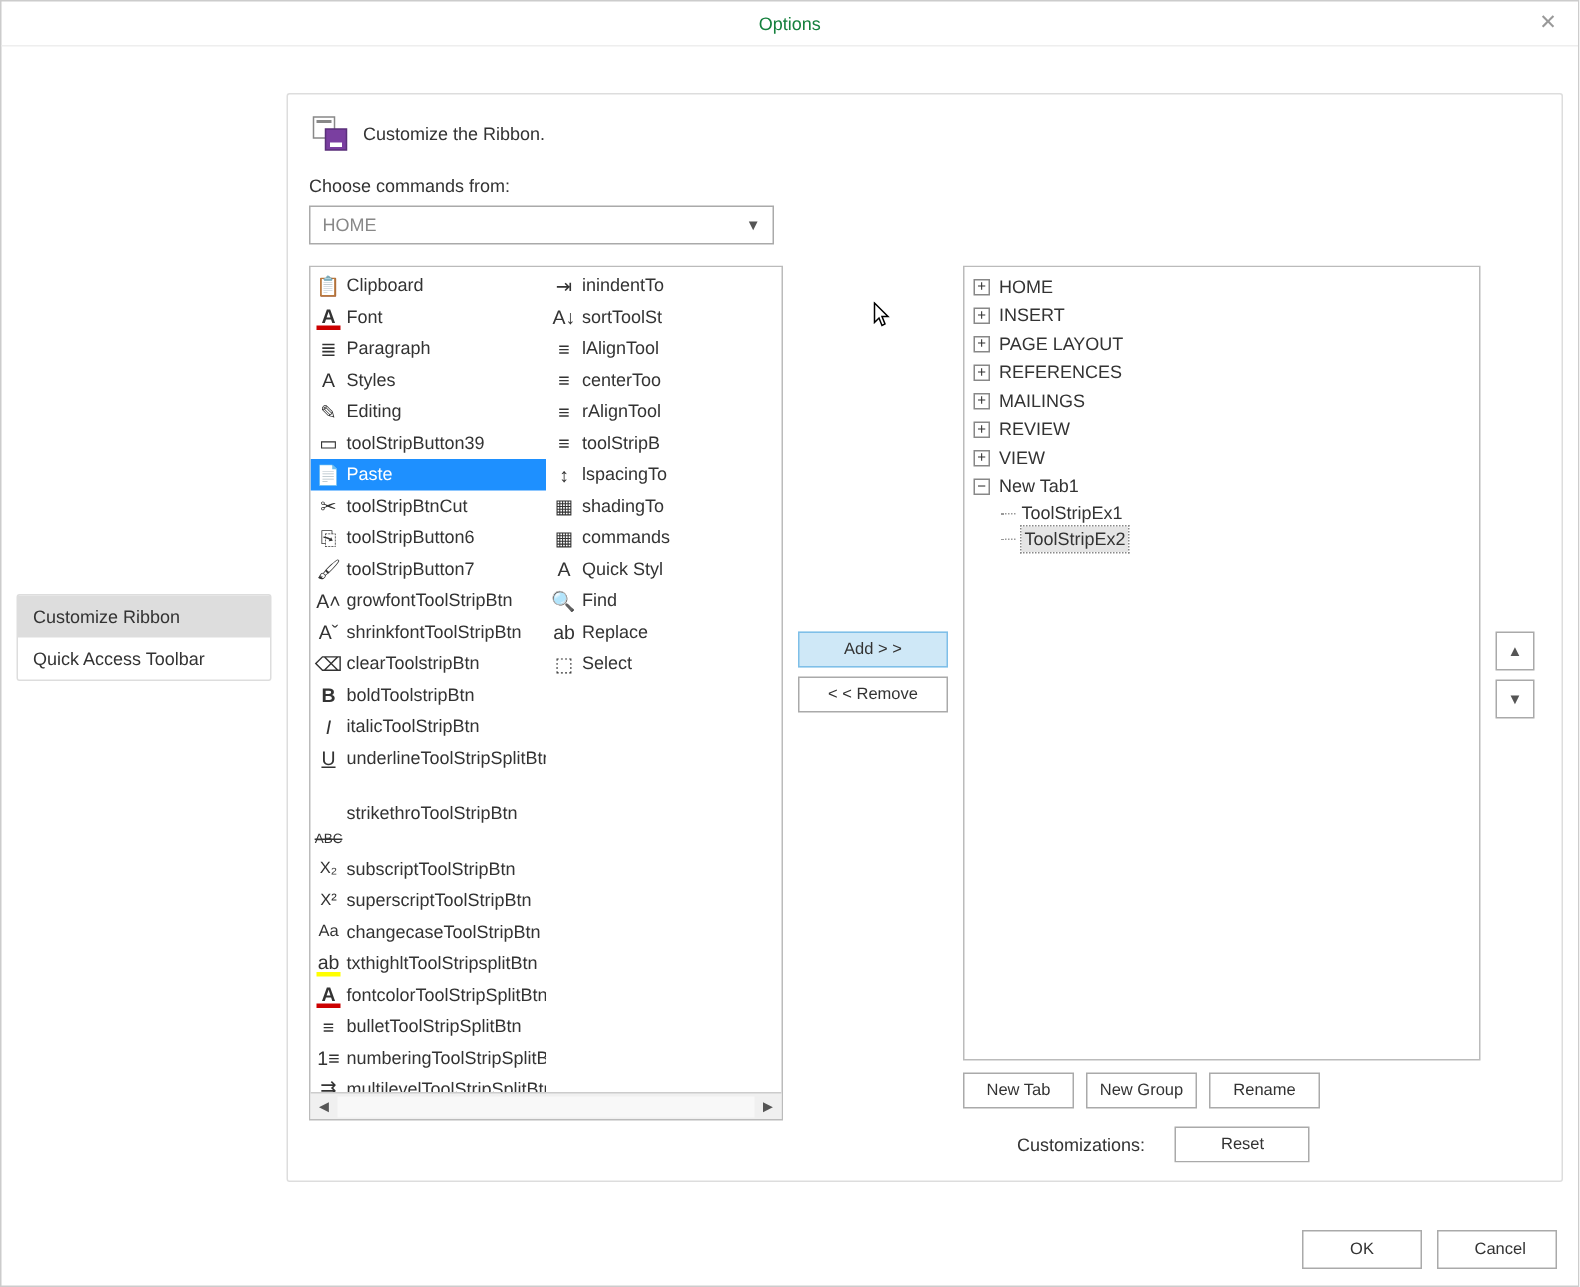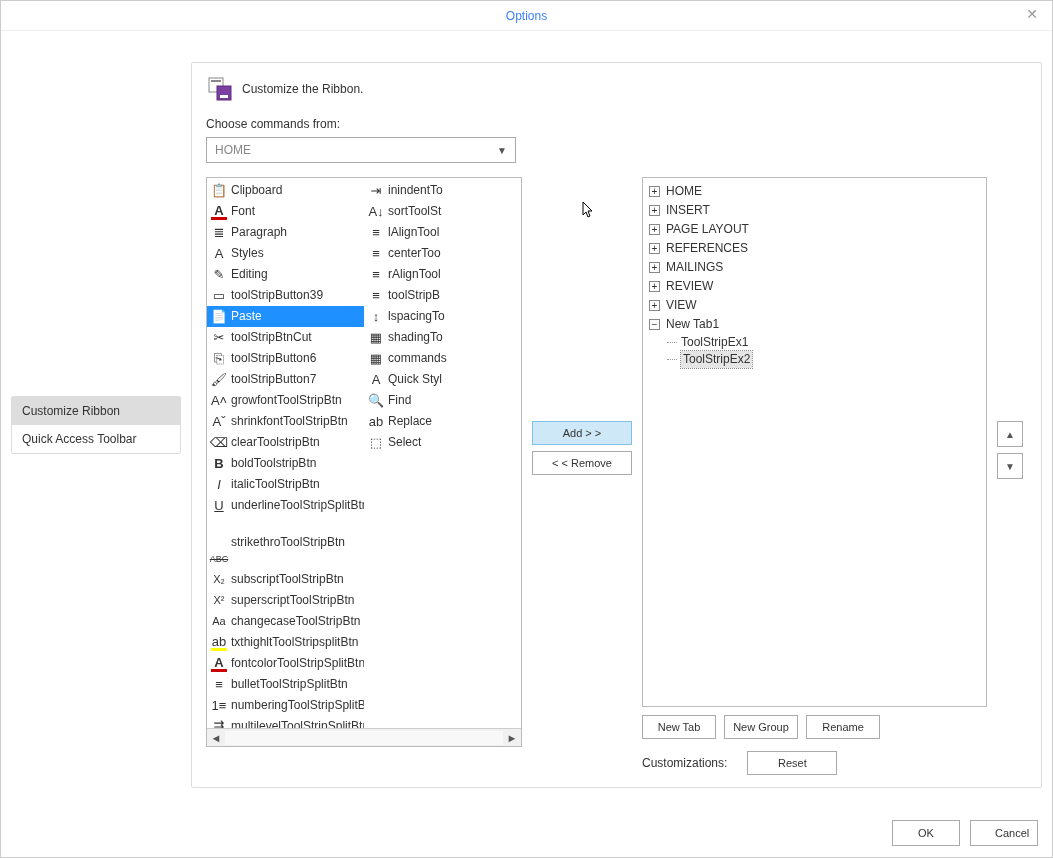--- a/index.html
+++ b/index.html
@@ -21,21 +21,21 @@
   flex-direction: column;
 }
 .titlebar {
   height: 30px;
   display: flex;
   align-items: center;
   justify-content: center;
   position: relative;
   border-bottom: 1px solid #eee;
 }
-.titlebar .title { font-size: 12px; color: #3b82f6; }
+.titlebar .title { font-size: 12px; color: #15803d; }
 .titlebar .close {
   position: absolute;
   right: 10px;
   top: 5px;
   font-size: 14px;
   color: #999;
   cursor: pointer;
   width: 20px;
   text-align: center;
 }
@@ -244,32 +244,33 @@
   margin-top: 8px;
   display: flex;
   gap: 8px;
 }
 .below-right .btn { flex: 0 0 auto; width: 74px; }
 .customizations-row {
   margin-top: 12px;
   display: flex;
   align-items: center;
   gap: 20px;
+  margin-left: 36px;
 }
 .customizations-row .btn { width: 90px; }
 .footer {
   height: 48px;
   display: flex;
   justify-content: flex-end;
   align-items: center;
   gap: 10px;
   padding: 0 14px;
   border-top: 0;
 }
-.footer .btn { width: 68px; padding: 6px 24px; }
+.footer .btn { width: 80px; padding: 6px 24px; }
 .right-stack { display:flex; flex-direction:column; }
 .cursor-overlay {
   position: absolute;
   pointer-events: none;
   font-size: 14px;
   color: #000;
 }
 </style>
 </head>
 <body>

